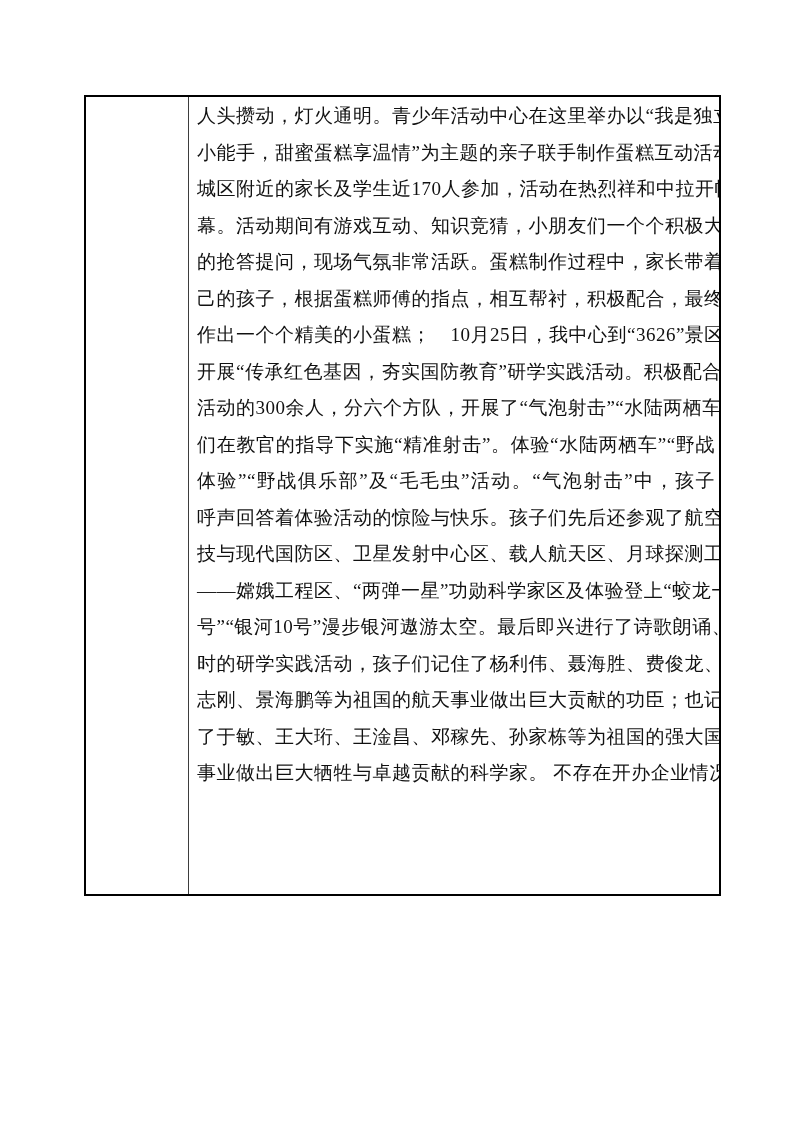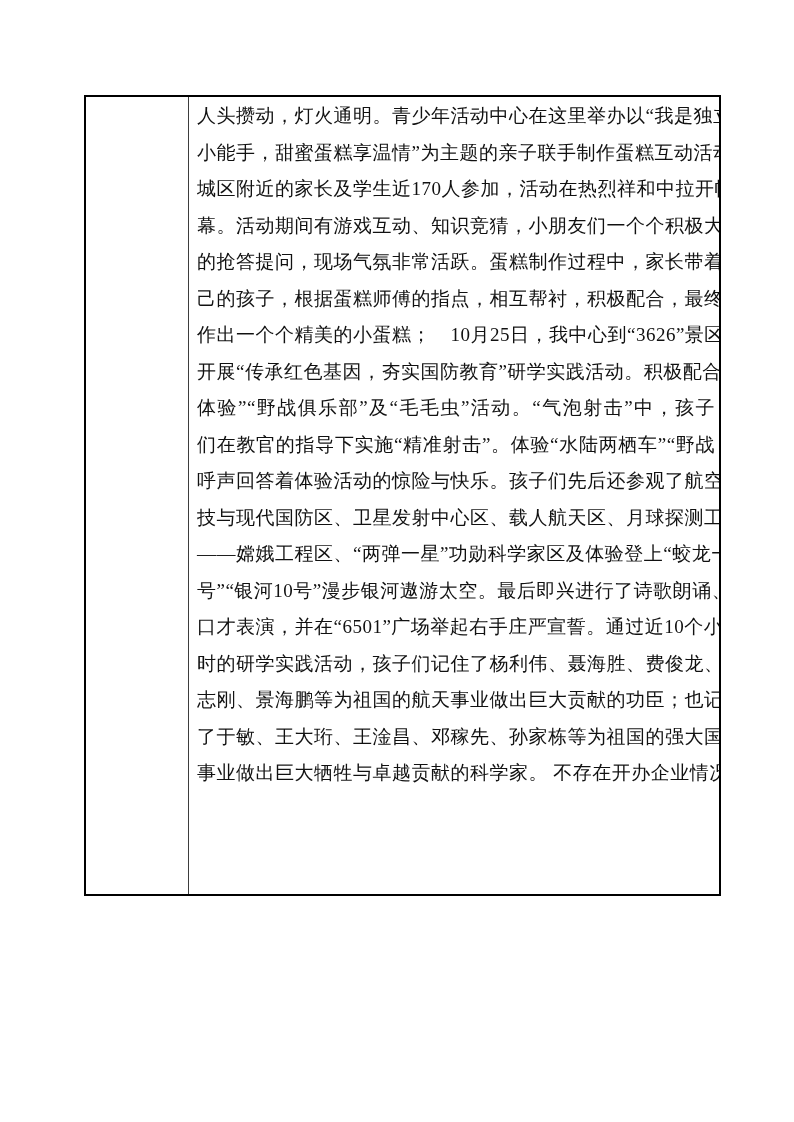--- a/index.html
+++ b/index.html
@@ -53,26 +53,26 @@
     <div class="cell-left"></div>
     <div class="cell-right">
         <div class="text-line">人头攒动，灯火通明。青少年活动中心在这里举办以“我是独立</div>
         <div class="text-line">小能手，甜蜜蛋糕享温情”为主题的亲子联手制作蛋糕互动活动，</div>
         <div class="text-line">城区附近的家长及学生近170人参加，活动在热烈祥和中拉开帷</div>
         <div class="text-line">幕。活动期间有游戏互动、知识竞猜，小朋友们一个个积极大胆</div>
         <div class="text-line">的抢答提问，现场气氛非常活跃。蛋糕制作过程中，家长带着自</div>
         <div class="text-line">己的孩子，根据蛋糕师傅的指点，相互帮衬，积极配合，最终制</div>
         <div class="text-line">作出一个个精美的小蛋糕；　10月25日，我中心到“3626”景区</div>
         <div class="text-line">开展“传承红色基因，夯实国防教育”研学实践活动。积极配合</div>
+        <div class="text-line">活动的300余人，分六个方队，开展了“气泡射击”“水陆两栖车</div>
+        <div class="text-line">们在教官的指导下实施“精准射击”。体验“水陆两栖车”“野战</div>
         <div class="text-line">体验”“野战俱乐部”及“毛毛虫”活动。“气泡射击”中，孩子</div>
-        <div class="text-line">们在教官的指导下实施“精准射击”。体验“水陆两栖车”“野战</div>
         <div class="text-line">呼声回答着体验活动的惊险与快乐。孩子们先后还参观了航空科</div>
         <div class="text-line">技与现代国防区、卫星发射中心区、载人航天区、月球探测工程</div>
         <div class="text-line">——嫦娥工程区、“两弹一星”功勋科学家区及体验登上“蛟龙一</div>
         <div class="text-line">号”“银河10号”漫步银河遨游太空。最后即兴进行了诗歌朗诵、</div>
-        <div class="text-line">口才表演，并在“6501”广场举起右手庄严宣誓。通过近10个小</div>
         <div class="text-line">时的研学实践活动，孩子们记住了杨利伟、聂海胜、费俊龙、翟</div>
         <div class="text-line">志刚、景海鹏等为祖国的航天事业做出巨大贡献的功臣；也记住</div>
         <div class="text-line">了于敏、王大珩、王淦昌、邓稼先、孙家栋等为祖国的强大国防</div>
         <div class="text-line">事业做出巨大牺牲与卓越贡献的科学家。 不存在开办企业情况。</div>
       </div>
   </div>
 </div>
 
 </body></html>

